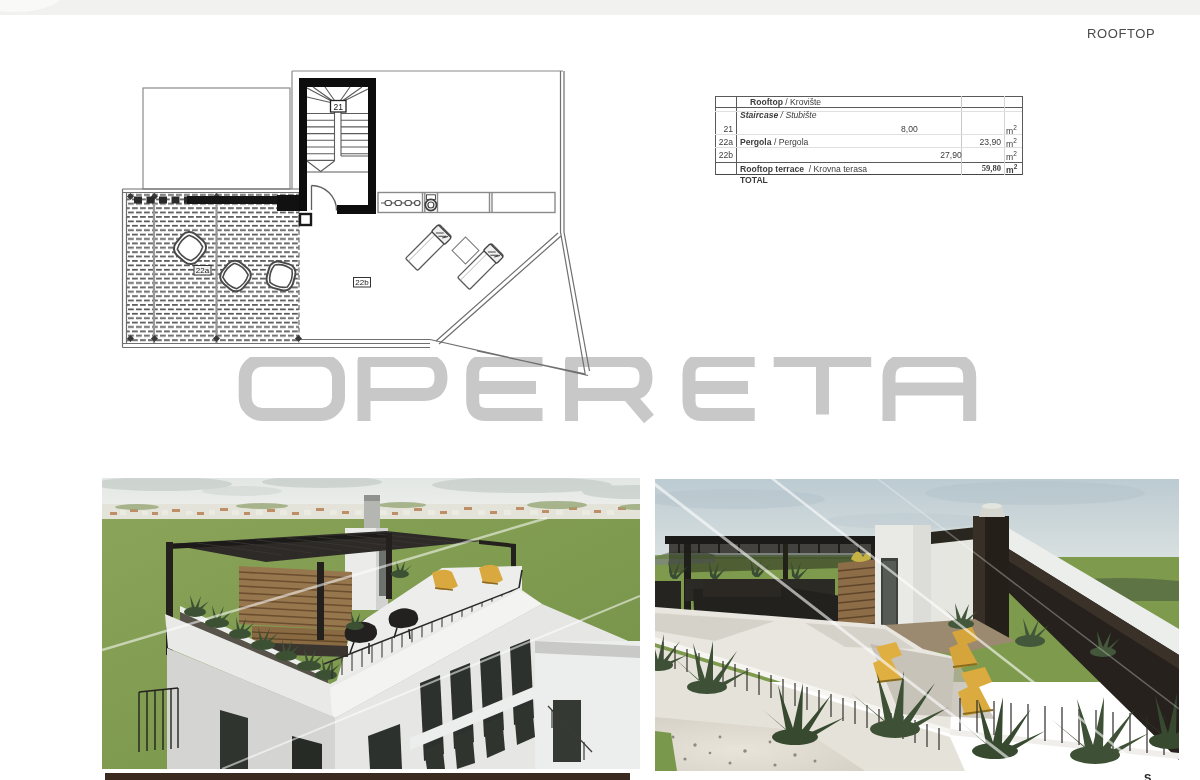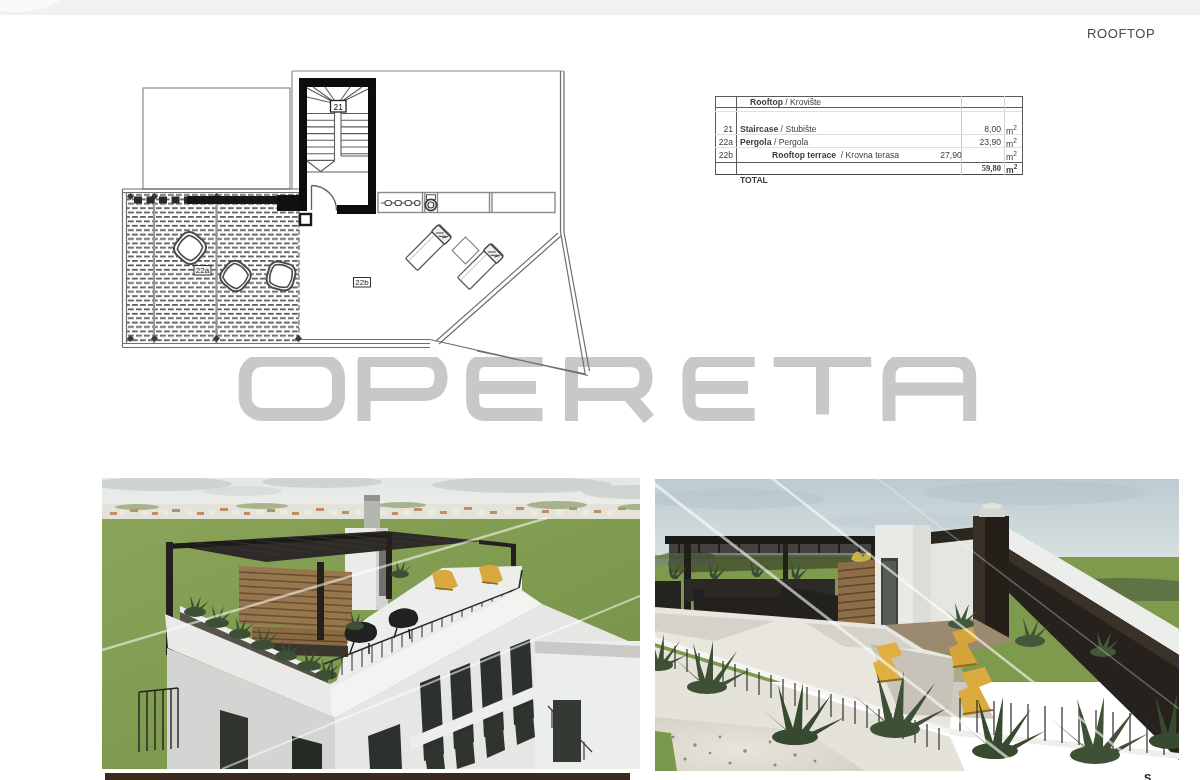--- a/index.html
+++ b/index.html
@@ -27,31 +27,31 @@
   <div class="abs" style="left:246px;top:0;width:0;height:79px;border-left:1px solid #c8c8c8;"></div>
   <div class="abs" style="left:288.5px;top:0;width:0;height:79px;border-left:1px solid #d5d5d5;"></div>
   <div class="abs" style="left:0;top:15px;width:308px;height:0;border-top:1px solid #e0e0e0;"></div>
   <div class="abs" style="left:0;top:37.5px;width:308px;height:0;border-top:1px solid #e0e0e0;"></div>
   <div class="abs" style="left:0;top:51px;width:308px;height:0;border-top:1px solid #e0e0e0;"></div>
   <div class="abs" style="left:307px;top:0;width:0;height:79px;border-left:1px solid #5a5a5a;"></div>
 
   <div class="abs" style="left:25px;top:1px;padding-left:10px;"><b>Rooftop</b> / Krovište</div>
 
   <div class="abs" style="left:0;top:28px;width:18px;text-align:right;">21</div>
-  <div class="abs" style="left:25px;top:28px;"><b>Staircase</b> / Stubište</div>
-  <div class="abs" style="left:186px;top:28px;width:100px;text-align:right;">8,00</div>
+  <div class="abs" style="left:25px;top:14px;font-style:italic;"><b>Staircase</b> / Stubište</div>
+  <div class="abs" style="left:186px;top:28px;width:100px;">8,00</div>
     <div class="abs" style="left:291px;top:28px;">m<sup style="font-size:6.5px;">2</sup></div>
 
   <div class="abs" style="left:0;top:41px;width:18px;text-align:right;">22a</div>
   <div class="abs" style="left:25px;top:41px;"><b>Pergola</b> / Pergola</div>
   <div class="abs" style="left:186px;top:41px;width:100px;text-align:right;">23,90</div>
     <div class="abs" style="left:291px;top:41px;">m<sup style="font-size:6.5px;">2</sup></div>
 
   <div class="abs" style="left:0;top:54px;width:18px;text-align:right;">22b</div>
-  <div class="abs" style="left:25px;top:54px;margin-left:32px;"><b>Rooftop terrace</b>&nbsp; / Krovna terasa</div>
+  <div class="abs" style="left:25px;top:68px;"><b>Rooftop terrace</b>&nbsp; / Krovna terasa</div>
   <div class="abs" style="left:186px;top:54px;width:100px;text-align:center;">27,90</div>
     <div class="abs" style="left:291px;top:54px;">m<sup style="font-size:6.5px;">2</sup></div>
 
   <div class="abs" style="left:25px;top:79px;"><b>TOTAL</b></div>
   <div class="abs" style="left:186px;top:67px;width:100px;text-align:right;font-family:Liberation Serif, serif;"><b>59,80</b></div>
     <div class="abs" style="left:291px;top:67px;"><b>m<sup style="font-size:6.5px;">2</sup></b></div>
 </div>
 
 <svg class="abs" style="left:0;top:0;" width="1200" height="780" viewBox="0 0 1200 780">
   <defs>

